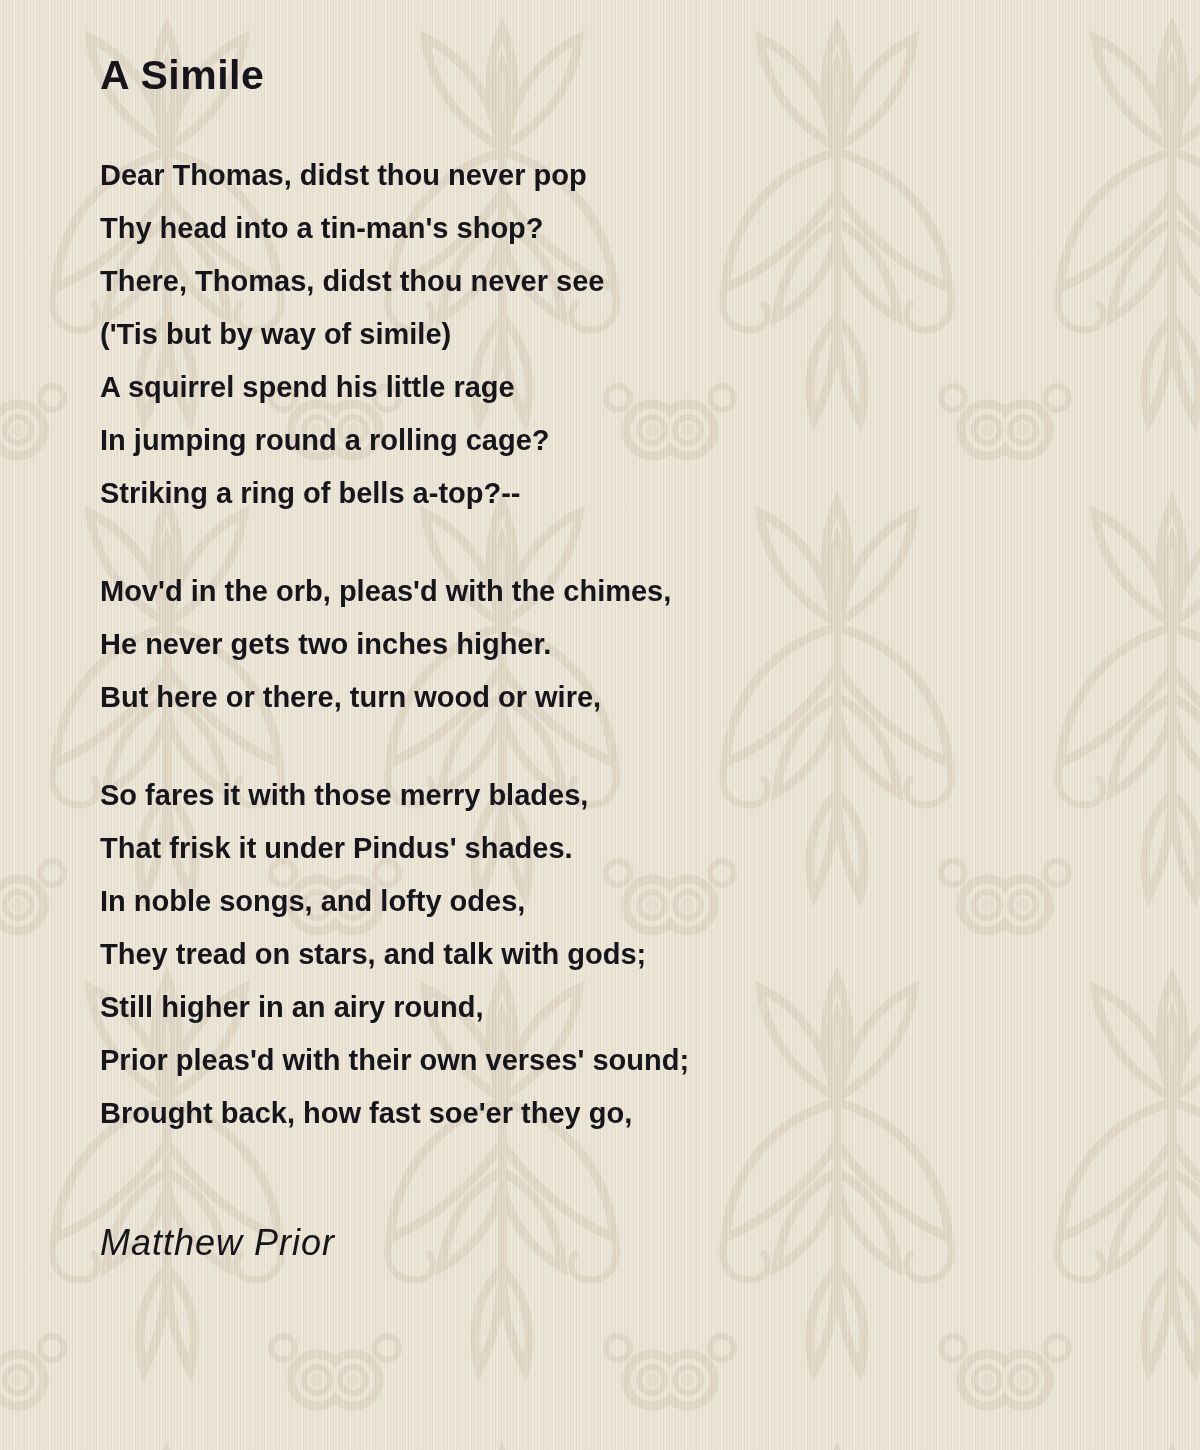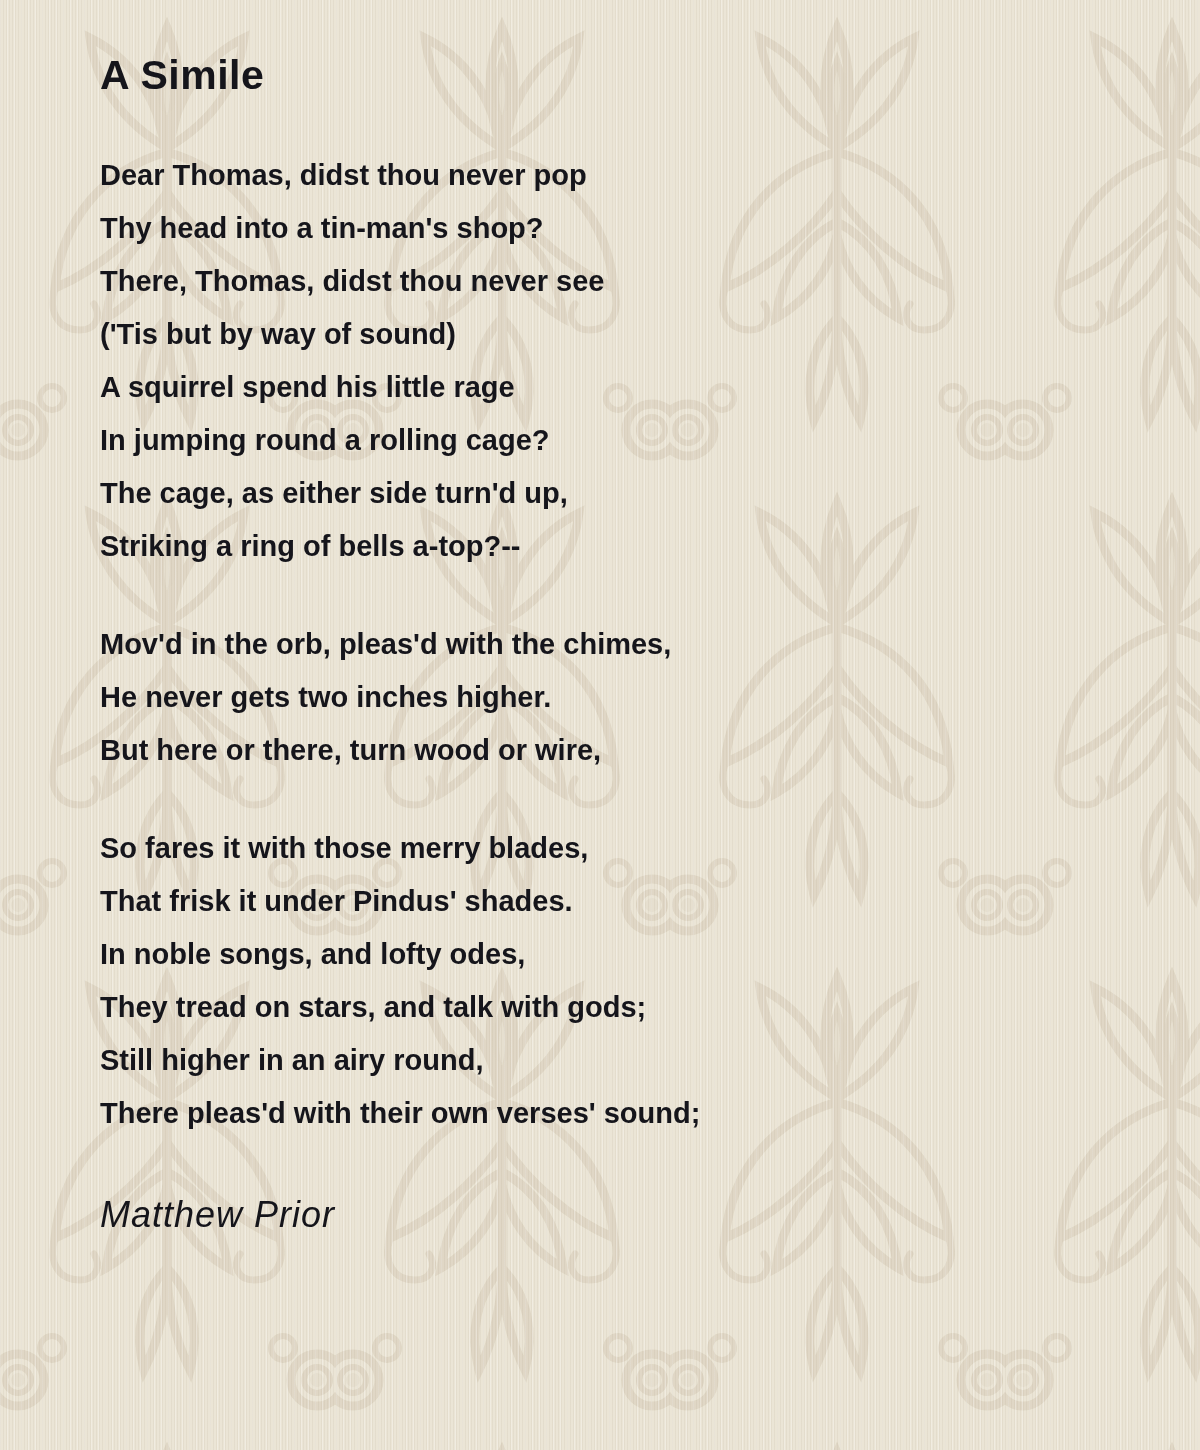--- a/index.html
+++ b/index.html
@@ -54,21 +54,21 @@
     margin-top: 45px;
   }
   .line {
     font-size: 29px;
     line-height: 53px;
     font-weight: 700;
     color: var(--text, #15151b);
     white-space: nowrap;
   }
   .author {
-    margin-top: 54px;
+    margin-top: 82px;
     font-size: 36px;
     line-height: 42px;
     font-style: italic;
     font-weight: 400;
     color: var(--text, #15151b);
     letter-spacing: 1px;
   }
 </style>
 </head>
 <body>
@@ -122,36 +122,36 @@
 
   <div class="content">
     <h1 class="title">A Simile</h1>
 
     <div class="poem">
 
     <div class="stanza">
           <div class="line">Dear Thomas, didst thou never pop</div>
           <div class="line">Thy head into a tin-man's shop?</div>
           <div class="line">There, Thomas, didst thou never see</div>
-          <div class="line">('Tis but by way of sound)</div>
+          <div class="line">('Tis but by way of simile)</div>
           <div class="line">A squirrel spend his little rage</div>
           <div class="line">In jumping round a rolling cage?</div>
-          <div class="line">The cage, as either side turn'd up,</div>
           <div class="line">Striking a ring of bells a-top?--</div>
         </div>
         <div class="stanza">
           <div class="line">Mov'd in the orb, pleas'd with the chimes,</div>
           <div class="line">He never gets two inches higher.</div>
           <div class="line">But here or there, turn wood or wire,</div>
         </div>
         <div class="stanza">
           <div class="line">So fares it with those merry blades,</div>
           <div class="line">That frisk it under Pindus' shades.</div>
           <div class="line">In noble songs, and lofty odes,</div>
           <div class="line">They tread on stars, and talk with gods;</div>
           <div class="line">Still higher in an airy round,</div>
-          <div class="line">There pleas'd with their own verses' sound;</div>
+          <div class="line">Prior pleas'd with their own verses' sound;</div>
+          <div class="line">Brought back, how fast soe'er they go,</div>
         </div>
       </div>
 
     <div class="author">Matthew Prior</div>
   </div>
 </div>
 
 </body></html>

